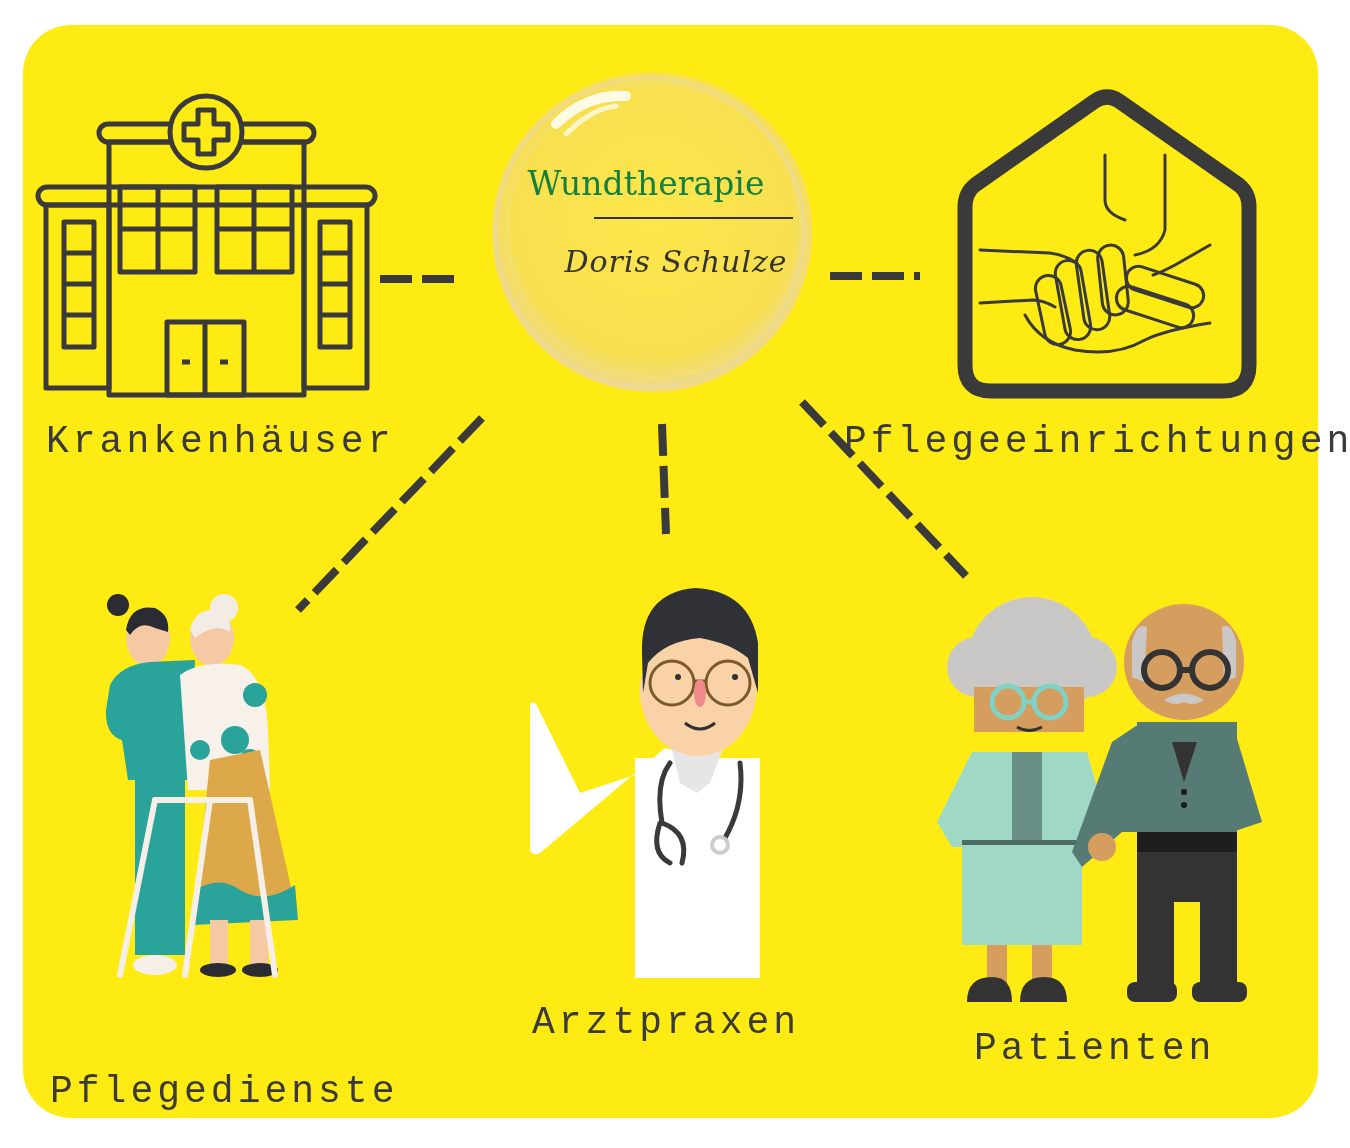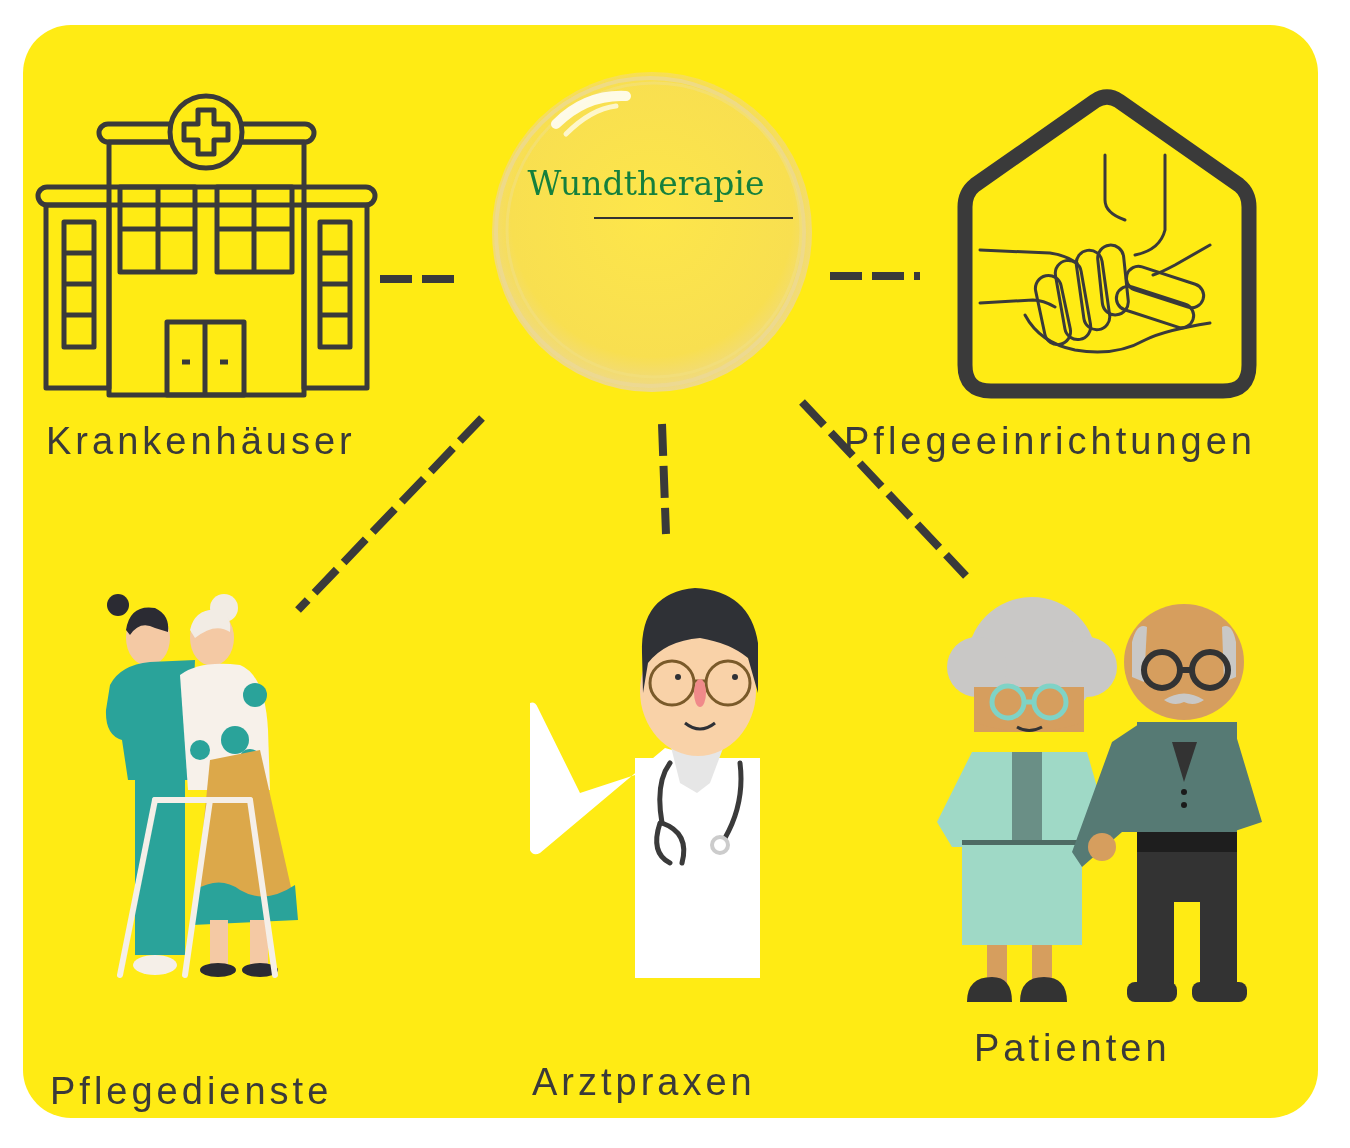--- a/index.html
+++ b/index.html
@@ -1,19 +1,19 @@
 <!DOCTYPE html>
 <html><head>
 <meta charset="utf-8">
 <style>
   html, body { margin: 0; padding: 0; background: #ffffff; }
   body { width: 1350px; height: 1148px; position: relative; overflow: hidden; font-family: "Liberation Sans", sans-serif; }
   .panel { position: absolute; left: 23px; top: 25px; width: 1295px; height: 1093px; background: #FFEB14; border-radius: 48px; }
   .abs { position: absolute; }
-  .label { position: absolute; color: #3a3a3a; font-family: Liberation Sans, sans-serif; font-size: 38px; letter-spacing: 4px; white-space: nowrap; }
+  .label { position: absolute; color: #3a3a3a; font-family: Liberation Mono, monospace; font-size: 38px; letter-spacing: 4px; white-space: nowrap; }
   .logo-title { position: absolute; left: 0; width: 100%; text-align: center; font-family: "DejaVu Serif", serif; font-size: 33px; color: #15803d; }
   .logo-script { position: absolute; left: 0; width: 100%; text-align: center; font-family: "DejaVu Serif", serif; font-style: italic; font-size: 30px; color: #333; letter-spacing: 1px; }
   svg { display: block; }
 </style>
 </head>
 <body>
 
 <div class="panel"></div>
 
 <svg class="abs" style="left:0;top:0" width="1350" height="1148">
@@ -36,20 +36,21 @@
       </radialGradient>
     </defs>
     <circle cx="186" cy="168" r="160" fill="url(#g1)"></circle>
     <circle cx="184" cy="168" r="154" fill="none" stroke="#EBD99A" stroke-width="4" opacity="0.7"></circle>
     <circle cx="188" cy="166" r="147" fill="none" stroke="#F2DF80" stroke-width="3" opacity="0.6"></circle>
     <path d="M90 60 Q120 30 160 32" stroke="#ffffff" stroke-width="10" fill="none" stroke-linecap="round" opacity="0.85"></path>
     <path d="M100 70 Q125 45 150 42" stroke="#ffffff" stroke-width="5" fill="none" stroke-linecap="round" opacity="0.7"></path>
     <line x1="128" y1="154" x2="327" y2="154" stroke="#333" stroke-width="2"></line>
   </svg>
   <div class="logo-title" style="top:100px;">Wundtherapie</div>
+  <div class="logo-script" style="top:180px;left:30px;">Doris Schulze</div>
 </div>
 
 <div class="abs" style="left:34px;top:92px;">
   <svg width="345" height="310" viewBox="0 0 345 310">
     <g fill="none" stroke="#3a3a3a" stroke-width="5" stroke-linejoin="round">
       <rect x="65" y="32" width="215" height="18" rx="9"></rect>
       <rect x="4" y="95" width="337" height="18" rx="9"></rect>
       <rect x="12" y="113" width="63" height="183"></rect>
       <rect x="270" y="113" width="63" height="183"></rect>
       <rect x="75" y="50" width="195" height="253"></rect>
@@ -152,21 +153,21 @@
     <path d="M155 140 Q170 152 185 140" stroke="#2f3136" stroke-width="3" fill="none"></path>
     <g fill="none" stroke="#3a3a3a" stroke-width="5" stroke-linecap="round">
       <path d="M140 180 Q125 200 132 240"></path>
       <path d="M210 180 Q215 220 195 255"></path>
       <path d="M130 240 Q120 270 140 280"></path>
       <path d="M132 240 Q160 250 152 280"></path>
     </g>
     <circle cx="190" cy="262" r="8" fill="#ffffff" stroke="#cccccc" stroke-width="4"></circle>
   </svg>
 </div>
-<div class="label" style="left:532px;top:1061px;">Arztpraxen</div>
+<div class="label" style="left:532px;top:1001px;">Arztpraxen</div>
 
 <div class="abs" style="left:932px;top:592px;">
   <svg width="345" height="410" viewBox="0 0 345 410">
 
     <circle cx="100" cy="70" r="65" fill="#c9c8c6"></circle>
     <circle cx="45" cy="75" r="30" fill="#c9c8c6"></circle>
     <circle cx="155" cy="75" r="30" fill="#c9c8c6"></circle>
     <rect x="42" y="95" width="110" height="45" fill="#D69E5E"></rect>
     <path d="M42 95 L152 95 L152 130 Q97 150 42 130 Z" fill="#D69E5E"></path>
     <g fill="none" stroke="#7fd3c6" stroke-width="5">

